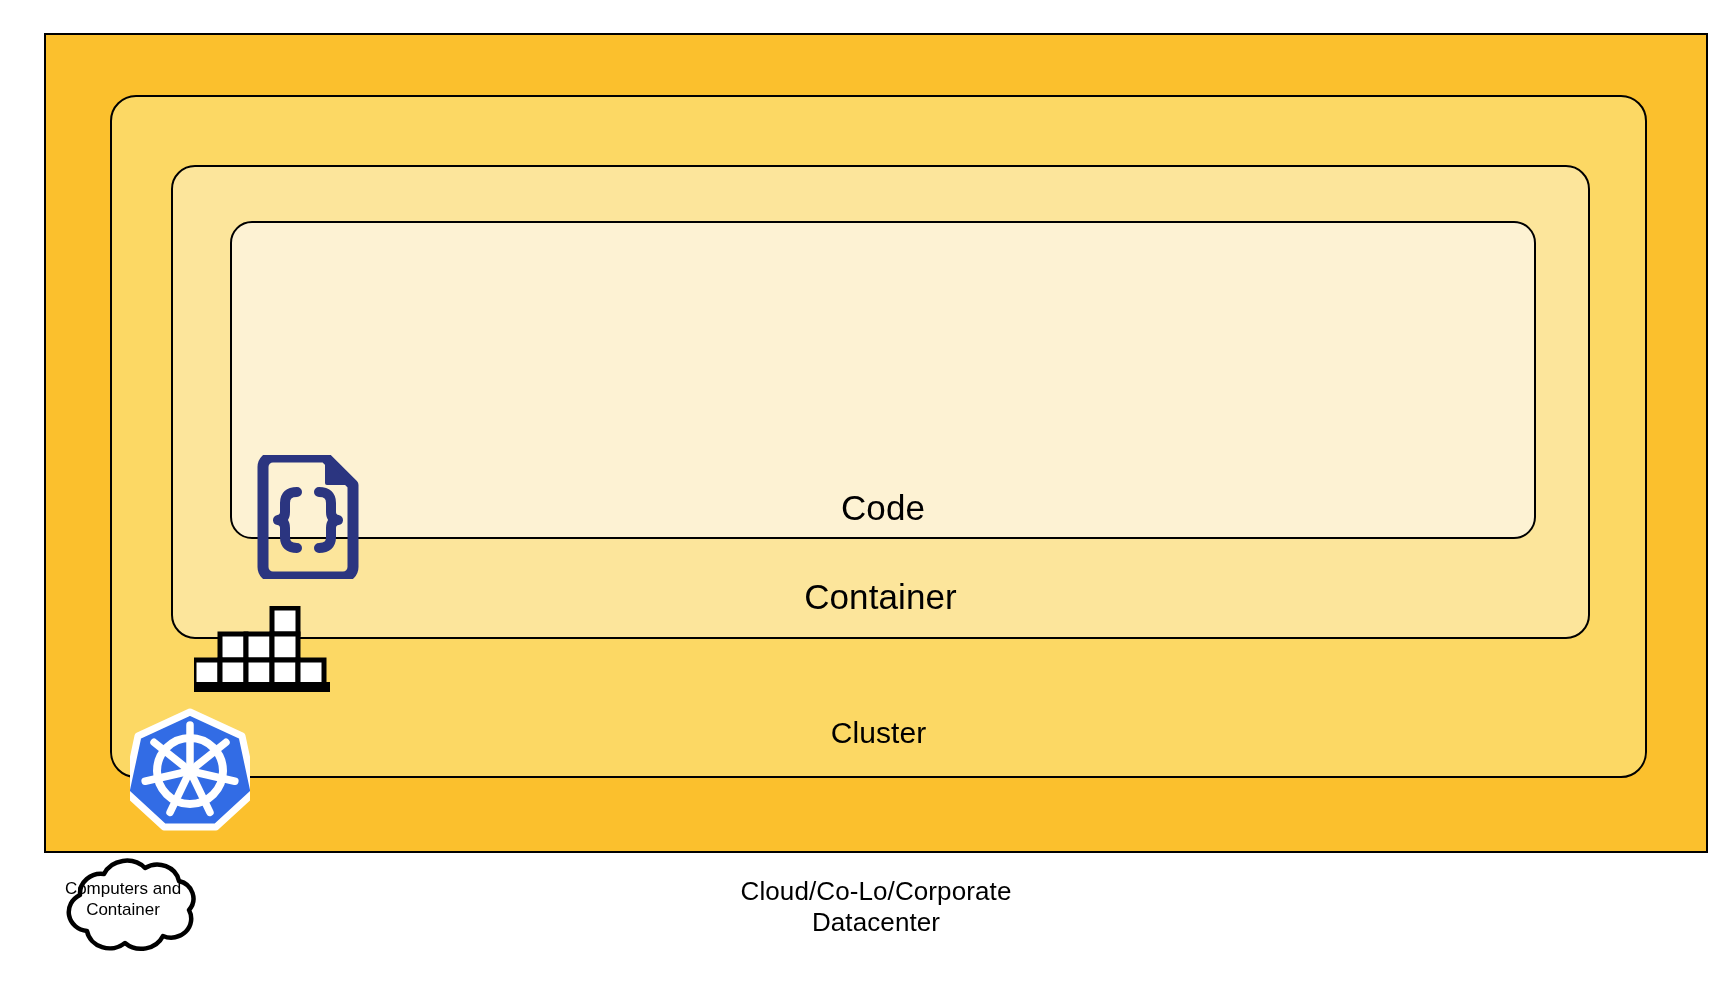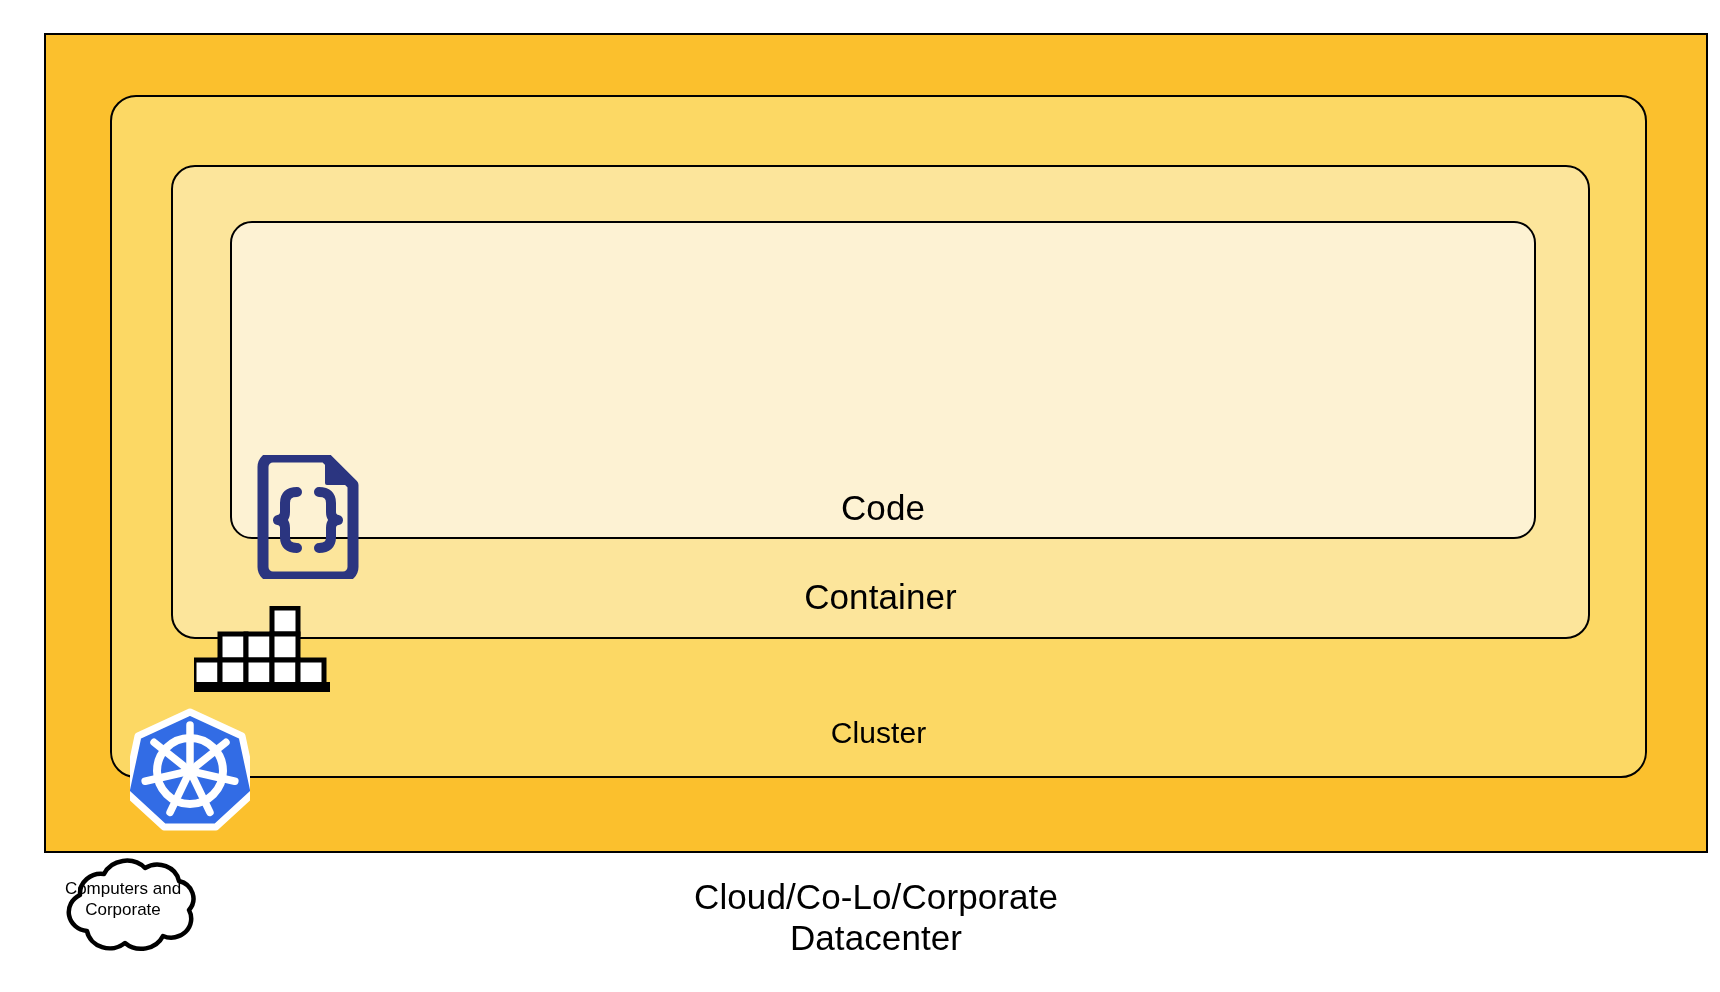--- a/index.html
+++ b/index.html
@@ -72,21 +72,21 @@
     color: #000000;
     font-weight: 400;
     text-align: center;
     white-space: pre-line;
     line-height: 1.18;
     letter-spacing: 0.1px;
   }
   .caption-code      { left: 222px; width: 1306px; top: 487px;  font-size: 35px; }
   .caption-container { left: 163px; width: 1419px; top: 576px;  font-size: 35px; }
   .caption-cluster   { left: 102px; width: 1537px; top: 715px;  font-size: 30px; }
-  .caption-datacenter{ left: 36px;  width: 1664px; top: 876px;  font-size: 35px; text-align: center; }
+  .caption-datacenter{ left: 36px;  width: 1664px; top: 876px;  font-size: 26px; text-align: center; }
 
   
   .icon-wrap { position: absolute; }
   .icon-code      { left: 243px; top: 455px;  width: 114px; height: 124px; }
   .icon-container { left: 186px; top: 606px;  width: 136px; height: 86px;  }
   .icon-k8s       { left: 122px; top: 708px;  width: 120px; height: 127px; }
   .icon-cloud     { left: 32px;  top: 857px;  width: 168px; height: 105px; }
 
   .cloud-label {
     position: absolute;
@@ -195,15 +195,15 @@
                a22 20 0 0 1 34 13
                a19 18 0 0 1 10 29
                a20 19 0 0 1 -26 26
                a24 22 0 0 1 -38 7
                a23 21 0 0 1 -38 -12
                a20 19 0 0 1 -7 -36 Z" fill="#FFFFFF" stroke="#000000" stroke-width="4.5" stroke-linejoin="round"></path>
     </svg>
   </span>
 
   <div class="cloud-label">Computers and
-Corporate</div>
+Container</div>
 
 </div>
 
 </body></html>

